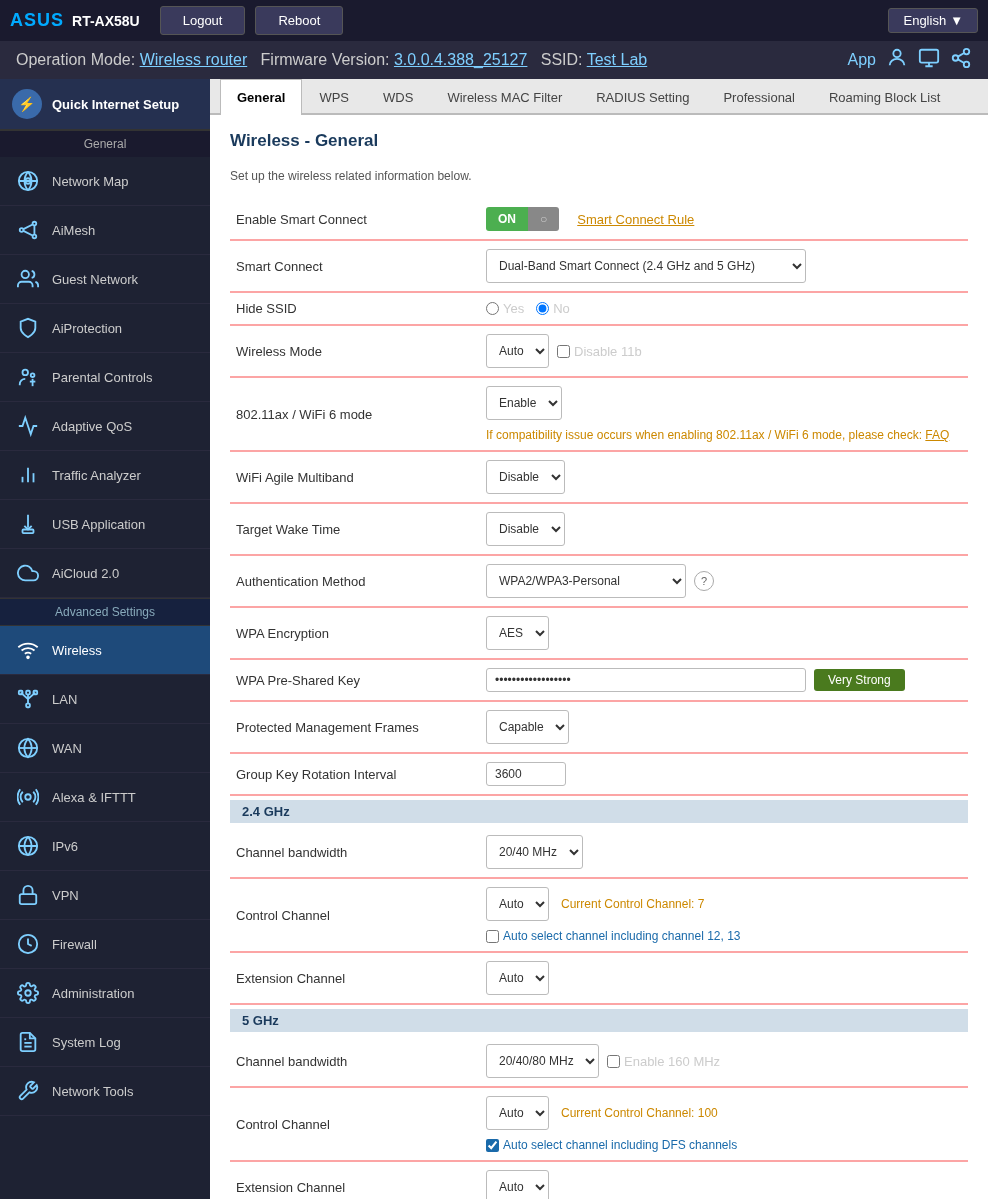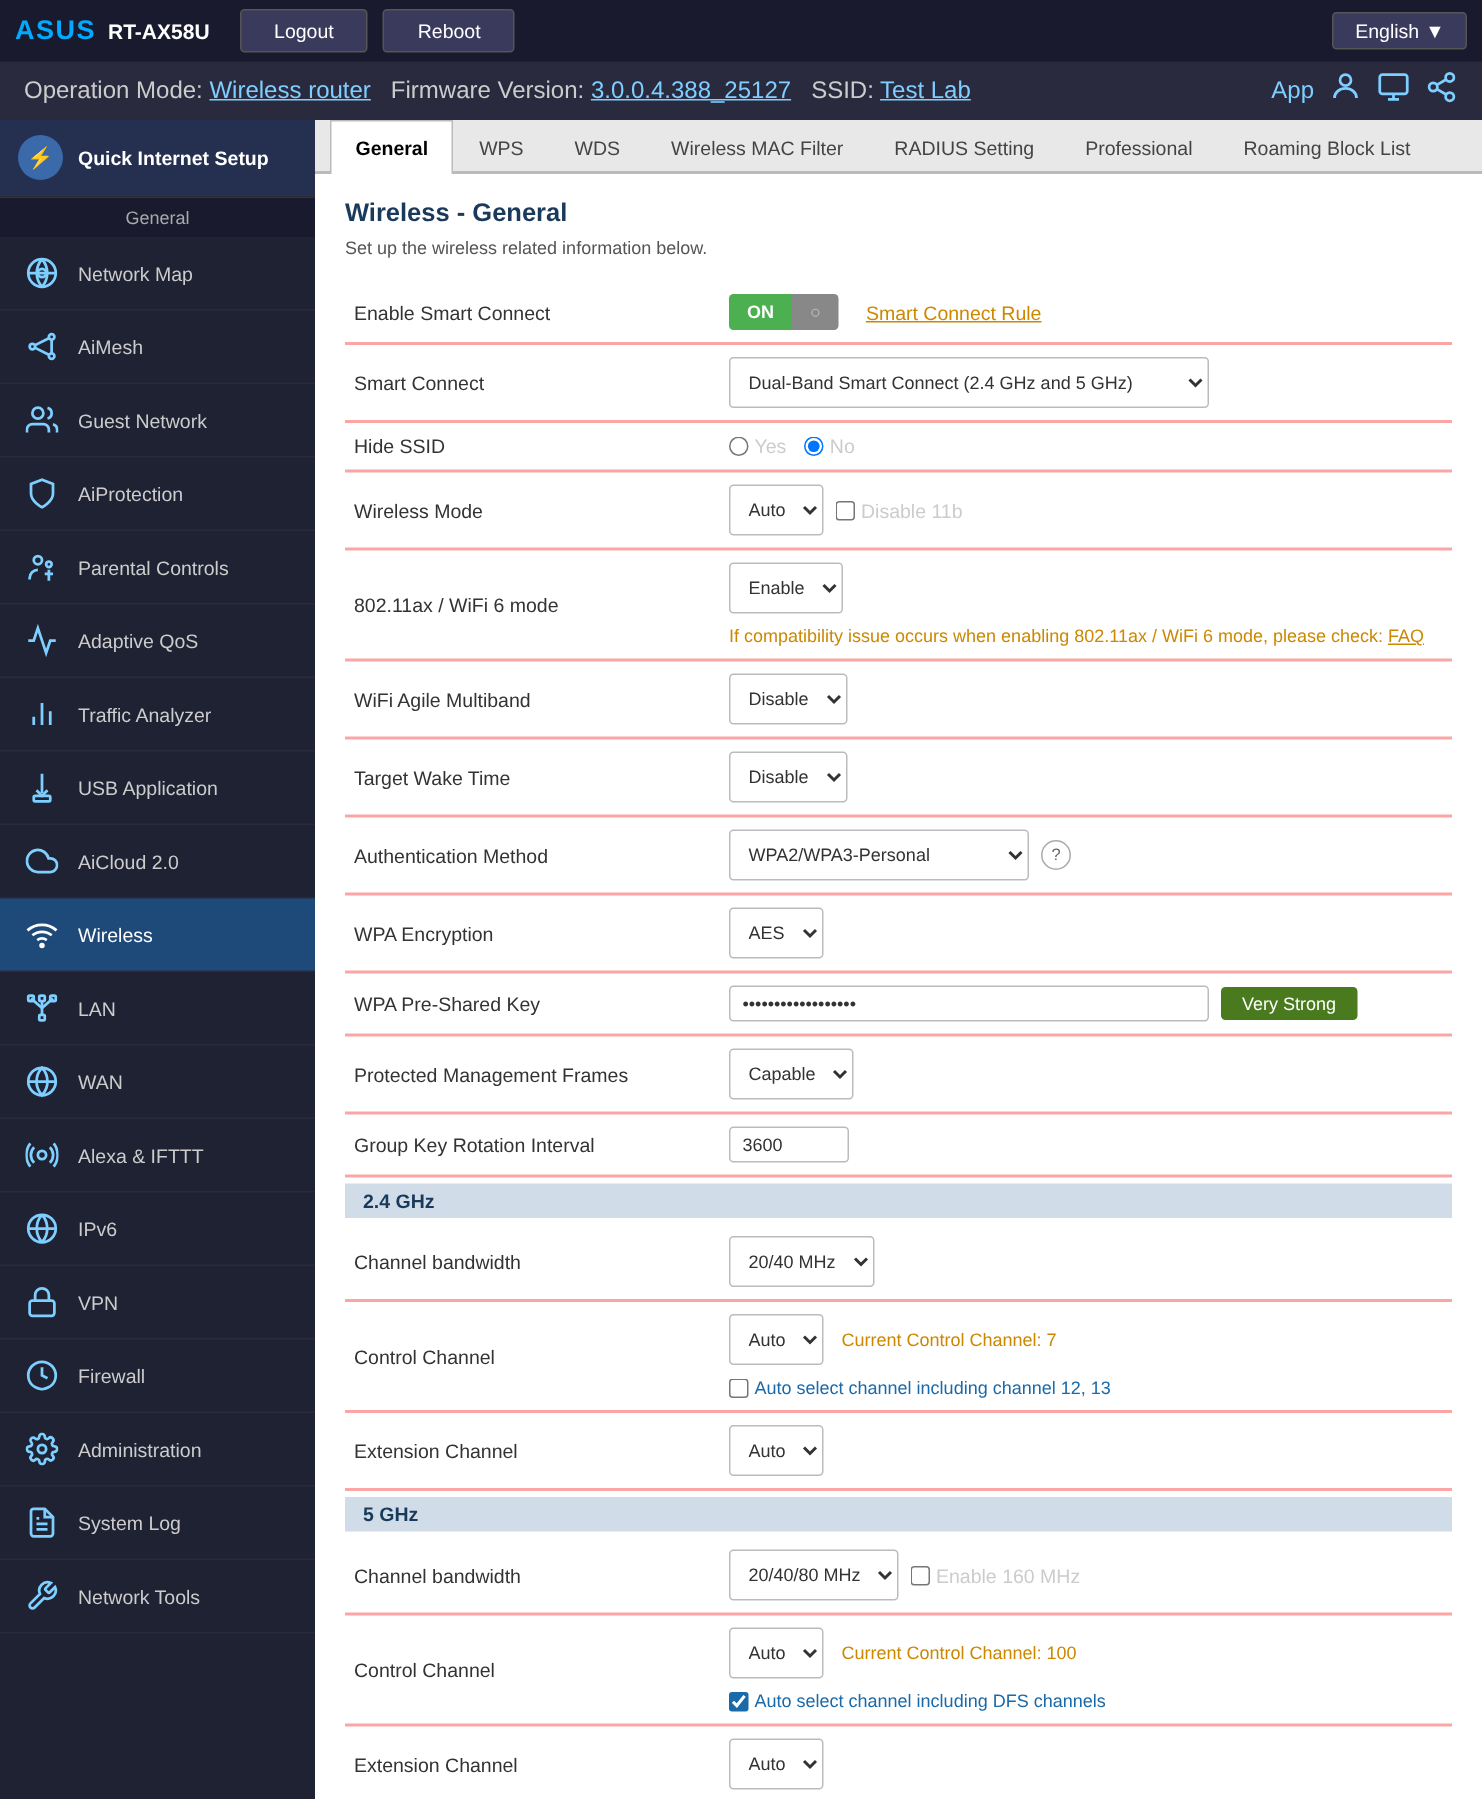--- a/index.html
+++ b/index.html
@@ -32,21 +32,21 @@
     .sidebar-item-icon { width: 28px; height: 28px; display: flex; align-items: center; justify-content: center; flex-shrink: 0; }
     .sidebar-item-label { font-size: 13px; }
     .sidebar-section-label2 { background: #16213e; color: #8ab; font-size: 12px; padding: 6px 14px; text-align: center; border-top: 1px solid #333; border-bottom: 1px solid #333; }
 
     
     .content { flex: 1; background: #f0f0f0; }
     .tabs-bar { background: #e8e8e8; display: flex; border-bottom: 2px solid #bbb; padding: 0 10px; }
     .tab { padding: 10px 16px; cursor: pointer; font-size: 13px; color: #444; border: 1px solid transparent; border-bottom: none; margin-bottom: -2px; }
     .tab.active { background: #fff; border-color: #bbb; border-bottom-color: #fff; color: #000; font-weight: bold; }
     .content-inner { background: #fff; padding: 16px 20px; }
-    .page-title { font-size: 17px; font-weight: bold; color: #1a3a5c; margin-bottom: 6px; }
+    .page-title { font-size: 17px; font-weight: bold; color: #1a3a5c; margin-bottom: 18px; }
     .page-desc { font-size: 12px; color: #555; margin-bottom: 16px; }
 
     
     .form-row { display: flex; align-items: center; padding: 8px 6px; border-bottom: 2px solid #fca5a5; }
     .form-row:last-child { border-bottom: none; }
     .form-label { width: 250px; flex-shrink: 0; color: #333; font-size: 13px; }
     .form-control { flex: 1; display: flex; align-items: center; gap: 8px; flex-wrap: wrap; }
 
     
     .toggle-group { display: flex; align-items: center; gap: 0; }
@@ -249,20 +249,21 @@
 
     <div class="sidebar-item">
       <div class="sidebar-item-icon">
         <svg viewBox="0 0 24 24" width="22" height="22" fill="none" stroke="#7ecfff" stroke-width="2">
             <path d="M18 10h-1.26A8 8 0 1 0 9 20h9a5 5 0 0 0 0-10z"></path>
           </svg>
       </div>
       <span class="sidebar-item-label">AiCloud 2.0</span>
     </div>
 
+    <div class="sidebar-section-label2">Advanced Settings</div>
 
     <div class="sidebar-item active">
       <div class="sidebar-item-icon">
         <svg viewBox="0 0 24 24" width="22" height="22" fill="none" stroke="#fff" stroke-width="2">
             <path d="M5 12.55a11 11 0 0 1 14.08 0"></path>
             <path d="M1.42 9a16 16 0 0 1 21.16 0"></path>
             <path d="M8.53 16.11a6 6 0 0 1 6.95 0"></path>
             <circle cx="12" cy="20" r="1" fill="#fff"></circle>
           </svg>
       </div>

